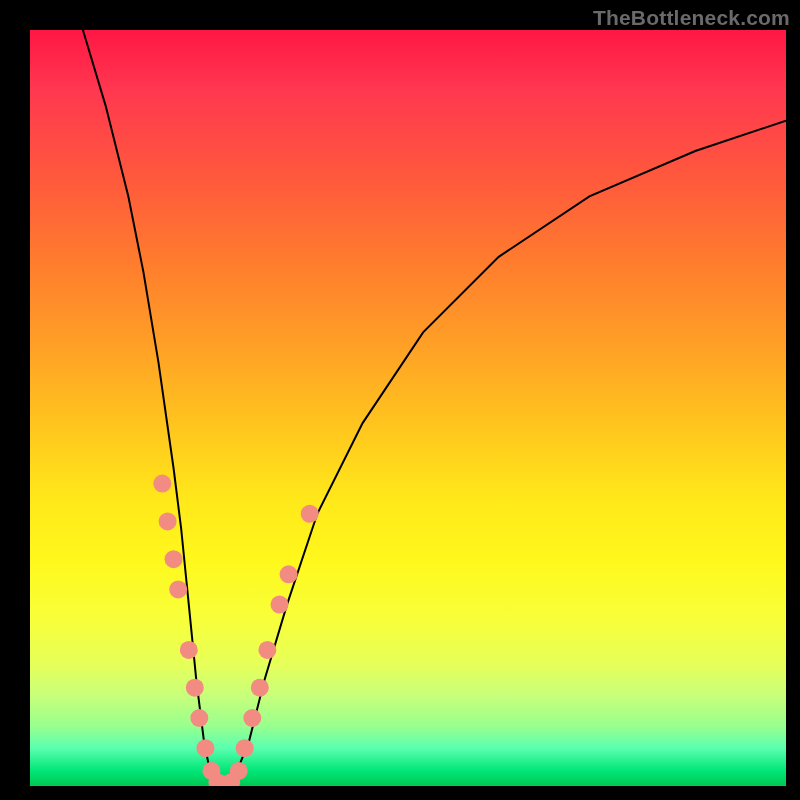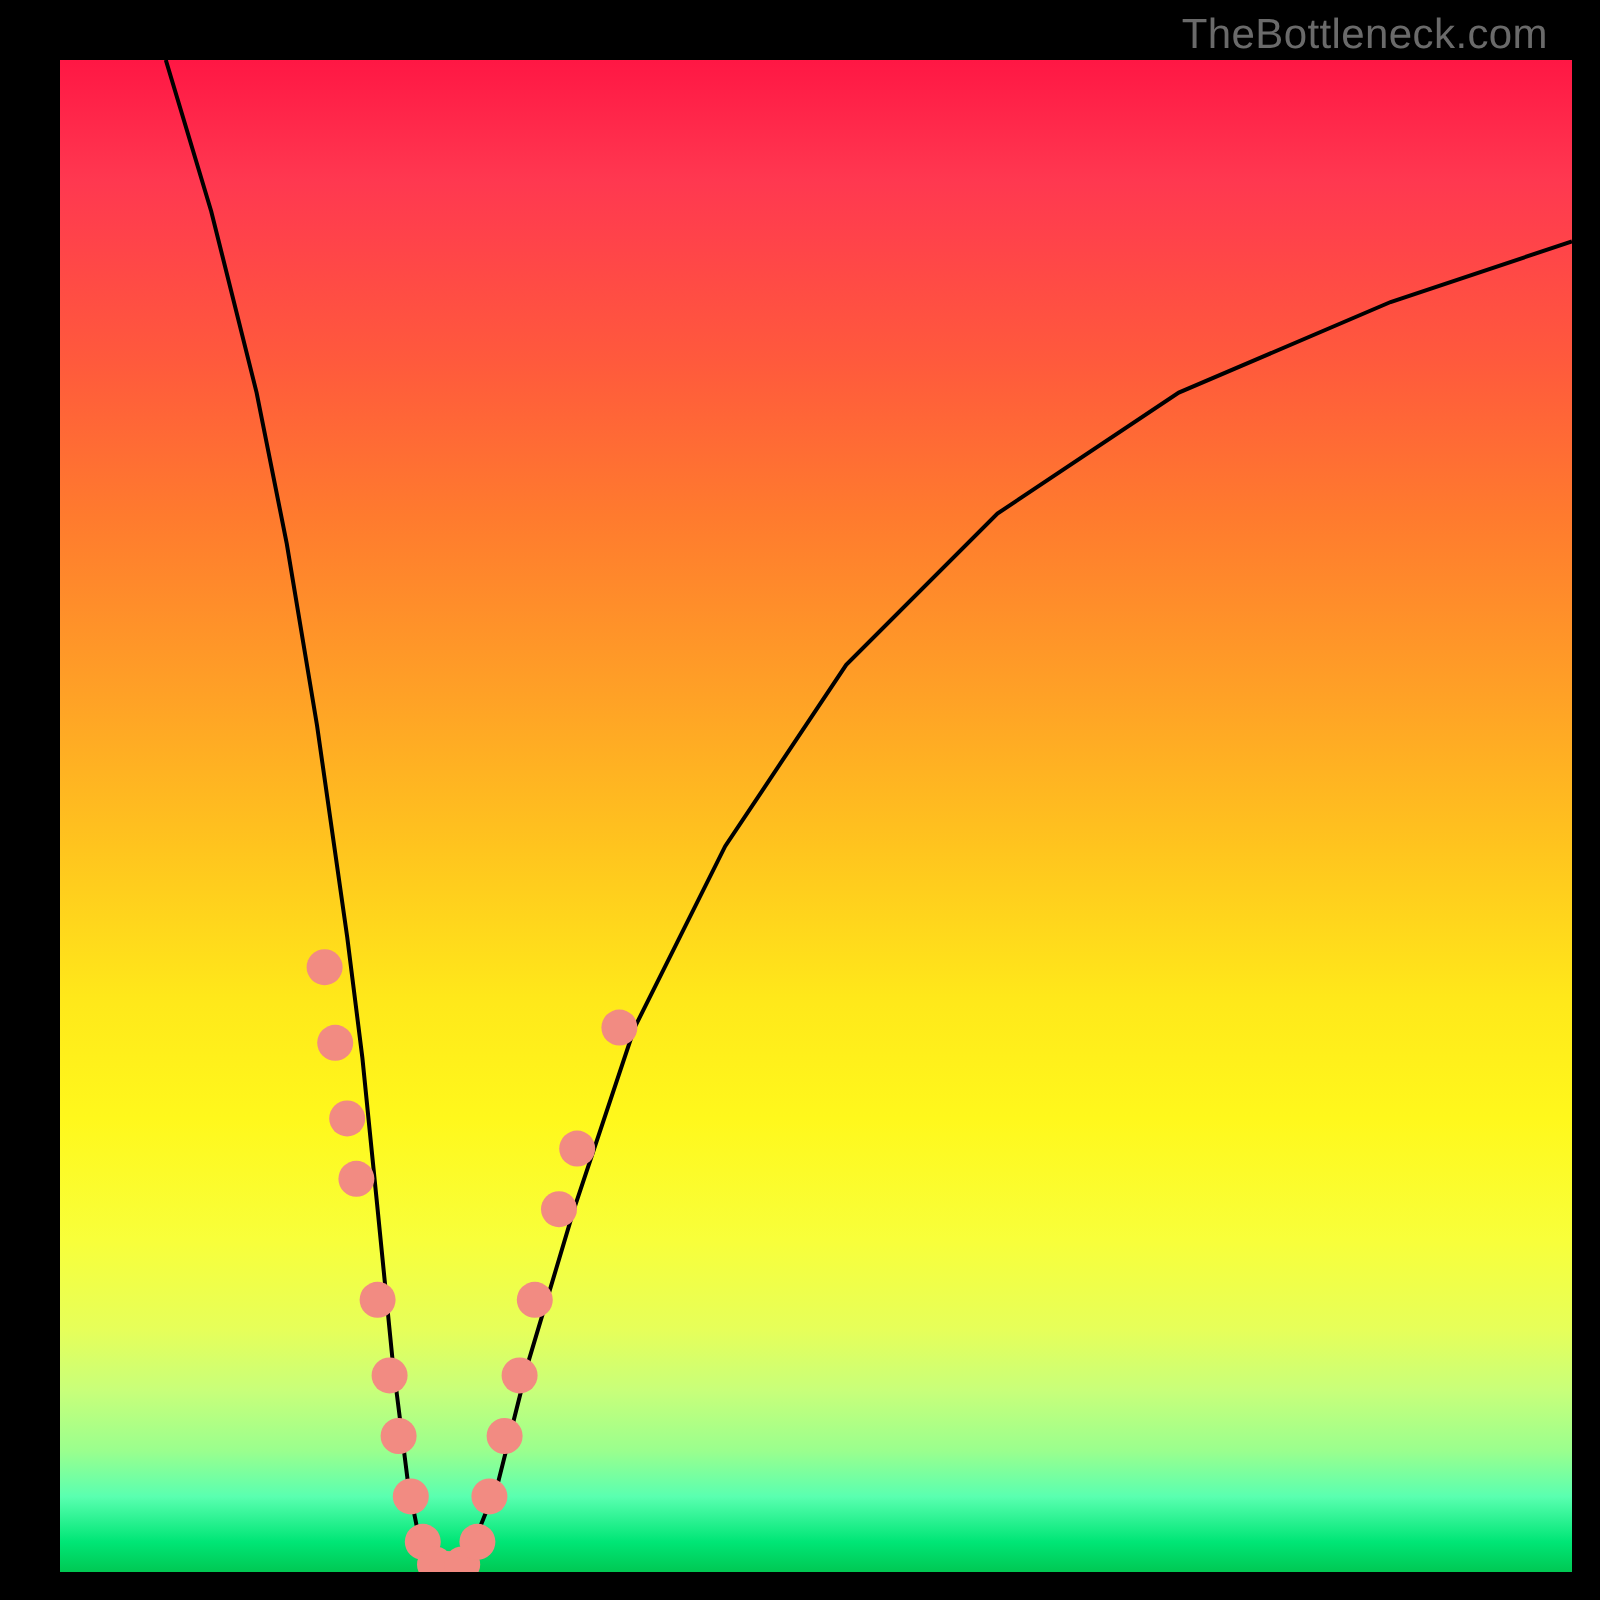--- a/index.html
+++ b/index.html
@@ -30,24 +30,24 @@
       #e6ff5a 84%,
       #c8ff7a 88%,
       #9aff8e 92%,
       #5affb0 95%,
       #00e676 98%,
       #00c853 100%);
   }
   .watermark {
     position: absolute;
     top: 6px;
-    right: 26px;
+    right: 10px;
     color: #6a6a6a;
     font-size: 21px;
-    font-weight: 400;
+    font-weight: 700;
     letter-spacing: 0.2px;
     z-index: 5;
   }
   .curve-svg {
     position: absolute;
     left: 30px;
     top: 30px;
     width: 756px;
     height: 756px;
     z-index: 2;

